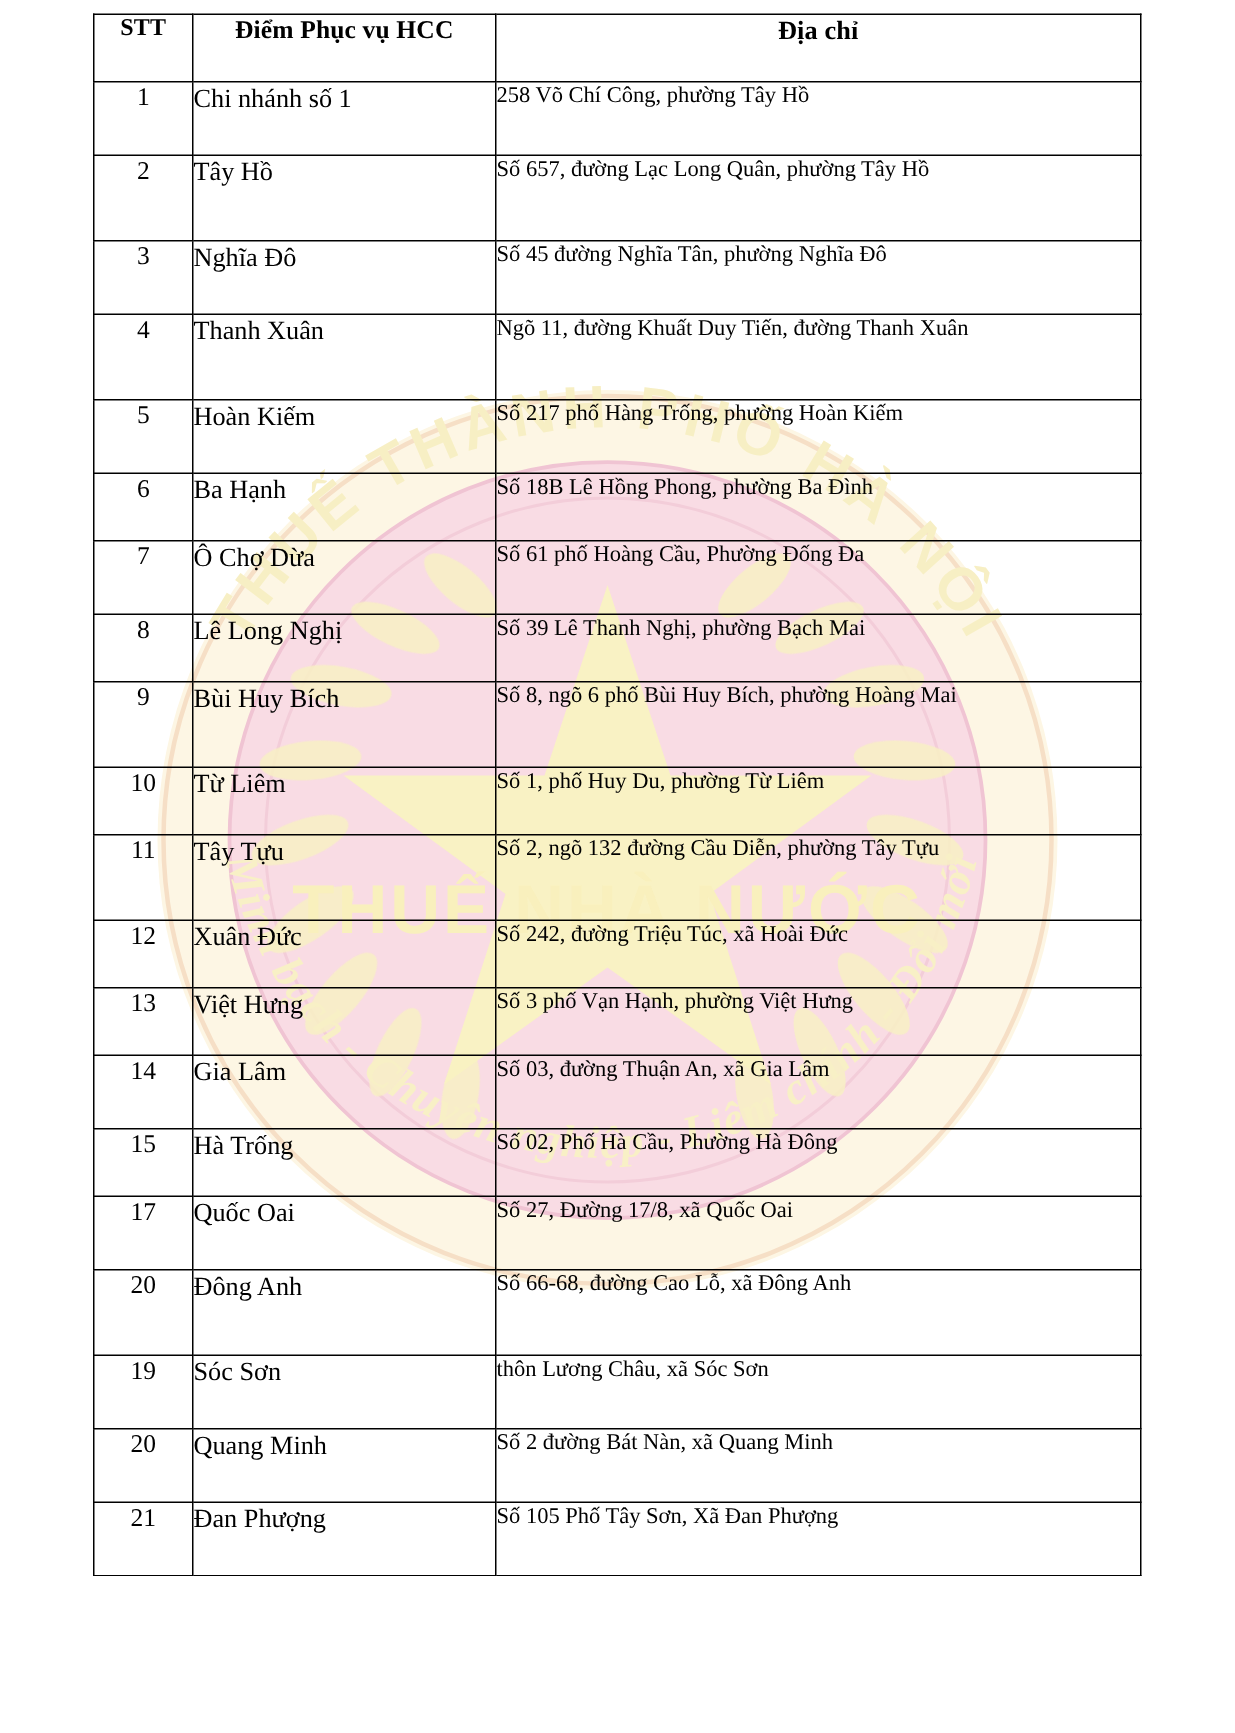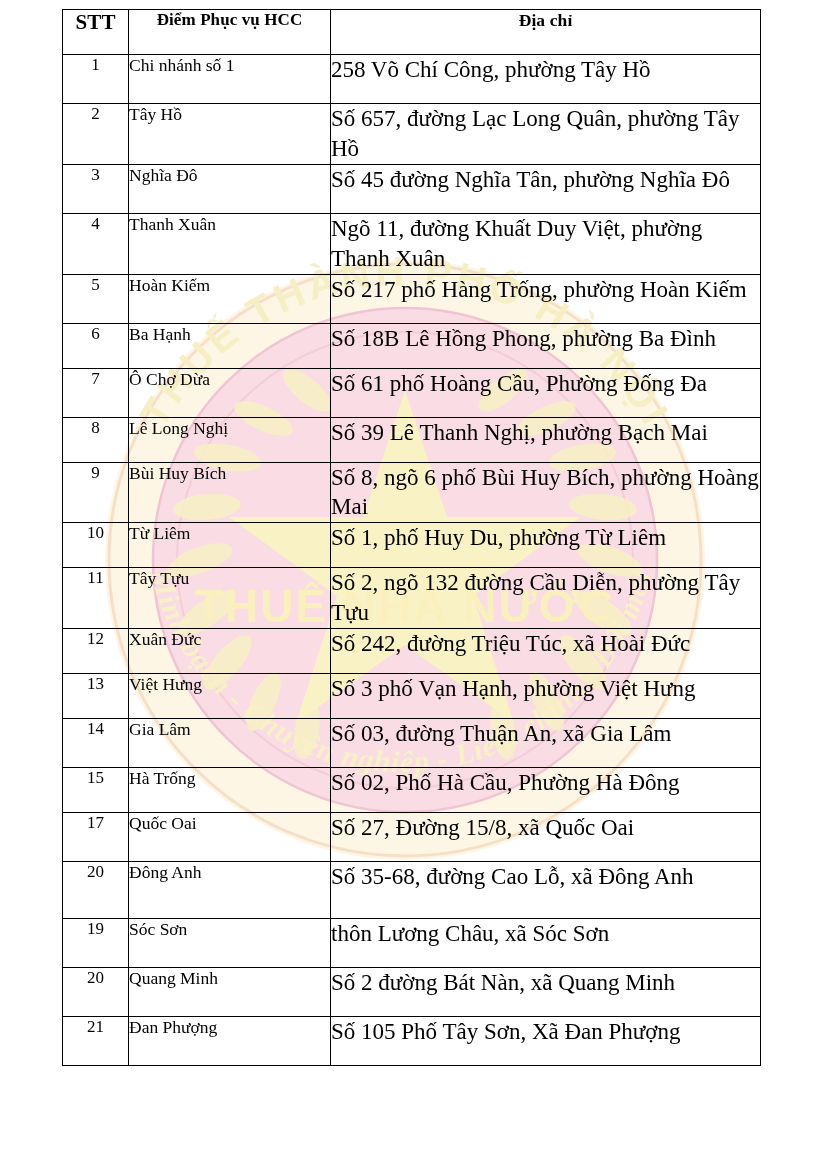--- a/index.html
+++ b/index.html
@@ -49,40 +49,40 @@
 
   thead th {
     background: #cdc1dd;
     text-align: center;
     font-weight: bold;
     font-size: 17.5px;
     height: 44px;
     vertical-align: middle;
     letter-spacing: 0.1px;
   }
-  thead th.th-stt  { font-size: 21px; }
+  thead th.th-stt  { font-size: 16px; }
   thead th.th-name { font-size: 17px; }
 
   tbody tr { }
 
   td.cell-stt {
     text-align: center;
     font-size: 17px;
     padding-top: 3px;
     vertical-align: top;
     line-height: 1.15;
   }
   td.cell-name {
     font-size: 17.5px;
     padding: 0 0 0 9px;
     vertical-align: middle;
     line-height: 1.25;
   }
   td.cell-addr {
-    font-size: 23px;
+    font-size: 15px;
     padding: 0 6px 0 8px;
     vertical-align: middle;
     line-height: 1.3;
   }
   
   td.cell-addr.addr-bottom {
     vertical-align: bottom;
     padding-bottom: 2px;
   }
   tr.r-tall td { height: 56px; }
@@ -216,21 +216,21 @@
         <td class="cell-addr">Số 657, đường Lạc Long Quân, phường Tây Hồ</td>
       </tr>
       <tr class="r-mid">
         <td class="cell-stt">3</td>
         <td class="cell-name">Nghĩa Đô</td>
         <td class="cell-addr">Số 45 đường Nghĩa Tân, phường Nghĩa Đô</td>
       </tr>
       <tr class="r-tall">
         <td class="cell-stt">4</td>
         <td class="cell-name">Thanh Xuân</td>
-        <td class="cell-addr">Ngõ 11, đường Khuất Duy Việt, phường Thanh Xuân</td>
+        <td class="cell-addr">Ngõ 11, đường Khuất Duy Tiến, đường Thanh Xuân</td>
       </tr>
       <tr class="r-mid">
         <td class="cell-stt">5</td>
         <td class="cell-name">Hoàn Kiếm</td>
         <td class="cell-addr">Số 217 phố Hàng Trống, phường Hoàn Kiếm</td>
       </tr>
       <tr class="r-short">
         <td class="cell-stt">6</td>
         <td class="cell-name">Ba Hạnh</td>
         <td class="cell-addr">Số 18B Lê Hồng Phong, phường Ba Đình</td>
@@ -276,26 +276,26 @@
         <td class="cell-addr">Số 03, đường Thuận An, xã Gia Lâm</td>
       </tr>
       <tr class="r-short">
         <td class="cell-stt">15</td>
         <td class="cell-name">Hà Trống</td>
         <td class="cell-addr">Số 02, Phố Hà Cầu, Phường Hà Đông</td>
       </tr>
       <tr class="r-mid">
         <td class="cell-stt">17</td>
         <td class="cell-name">Quốc Oai</td>
-        <td class="cell-addr">Số 27, Đường 15/8, xã Quốc Oai</td>
+        <td class="cell-addr">Số 27, Đường 17/8, xã Quốc Oai</td>
       </tr>
       <tr class="r-tall">
         <td class="cell-stt">20</td>
         <td class="cell-name">Đông Anh</td>
-        <td class="cell-addr addr-bottom">Số 35-68, đường Cao Lỗ, xã Đông Anh</td>
+        <td class="cell-addr addr-bottom">Số 66-68, đường Cao Lỗ, xã Đông Anh</td>
       </tr>
       <tr class="r-mid">
         <td class="cell-stt">19</td>
         <td class="cell-name">Sóc Sơn</td>
         <td class="cell-addr">thôn Lương Châu, xã Sóc Sơn</td>
       </tr>
       <tr class="r-mid">
         <td class="cell-stt">20</td>
         <td class="cell-name">Quang Minh</td>
         <td class="cell-addr">Số 2 đường Bát Nàn, xã Quang Minh</td>

